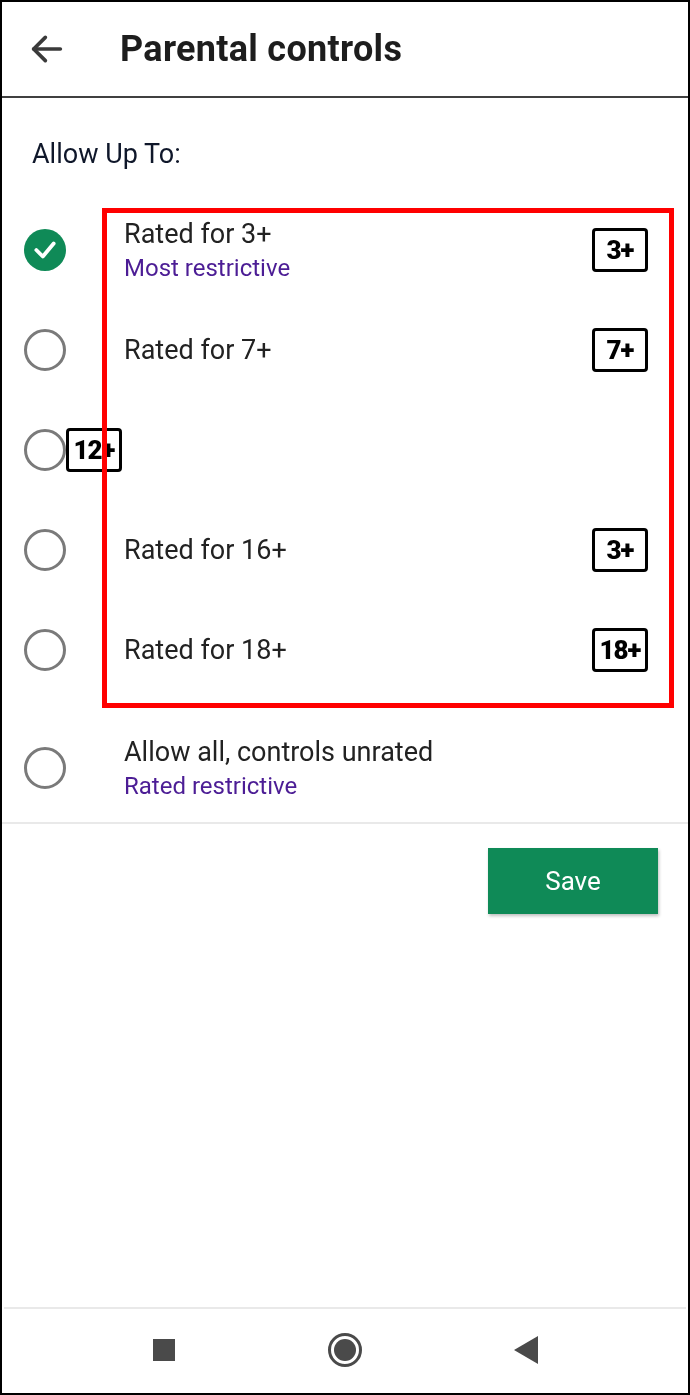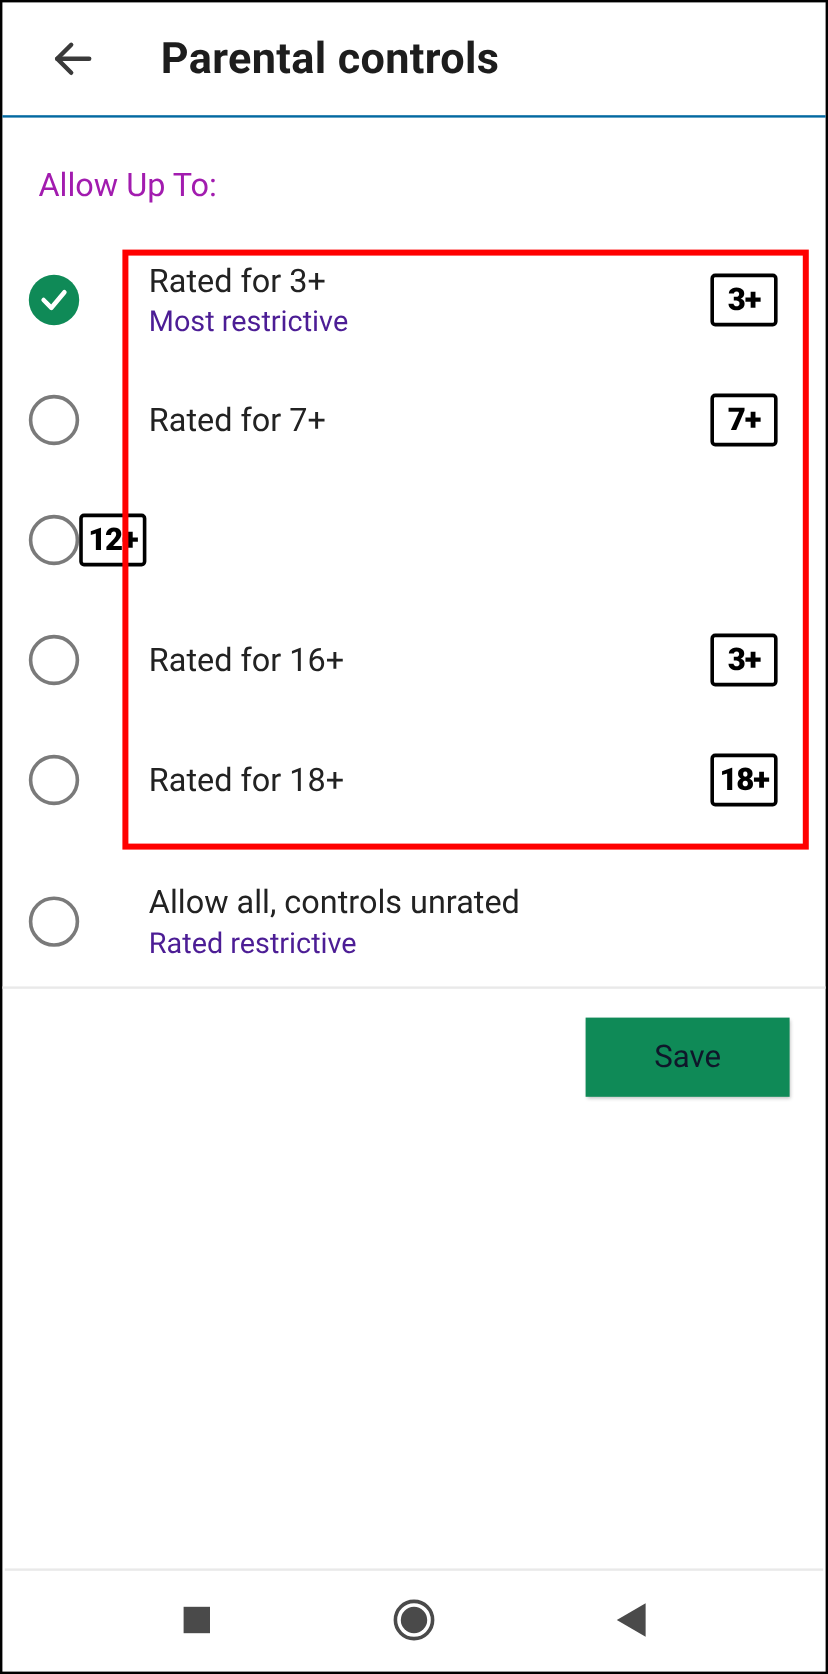--- a/index.html
+++ b/index.html
@@ -22,22 +22,22 @@
     position: relative;
     display: flex;
     flex-direction: column;
   }
 
   
   .header {
     display: flex;
     align-items: center;
     height: 96px;
-    padding: 0 36px;
-    border-bottom: 2px solid #0369a1;
+    padding: 0 22px;
+    border-bottom: 2px solid #404040;
   }
   .back-icon {
     width: 46px;
     height: 46px;
     display: flex;
     align-items: center;
     justify-content: center;
     cursor: pointer;
   }
   .back-icon svg {
@@ -49,21 +49,21 @@
     font-size: 36px;
     font-weight: 700;
     color: #1d1d1d;
     margin-left: 50px;
     letter-spacing: 0.3px;
   }
 
   
   .section-label {
     font-size: 27px;
-    color: #a21caf;
+    color: #0f172a;
     padding: 40px 0 20px 30px;
   }
 
   
   .list-wrap {
     position: relative;
     padding: 10px 20px 0 6px;
   }
   .highlight-box {
     position: absolute;
@@ -141,21 +141,21 @@
   }
 
   
   .save-area {
     display: flex;
     justify-content: flex-end;
     padding: 24px 30px 0 0;
   }
   .save-btn {
     background: #0f8a57;
-    color: #0f172a;
+    color: #ffffff;
     font-size: 26px;
     width: 170px;
     height: 66px;
     display: flex;
     align-items: center;
     justify-content: center;
     cursor: pointer;
     box-shadow: 1px 2px 3px rgba(0,0,0,0.25);
   }
 

